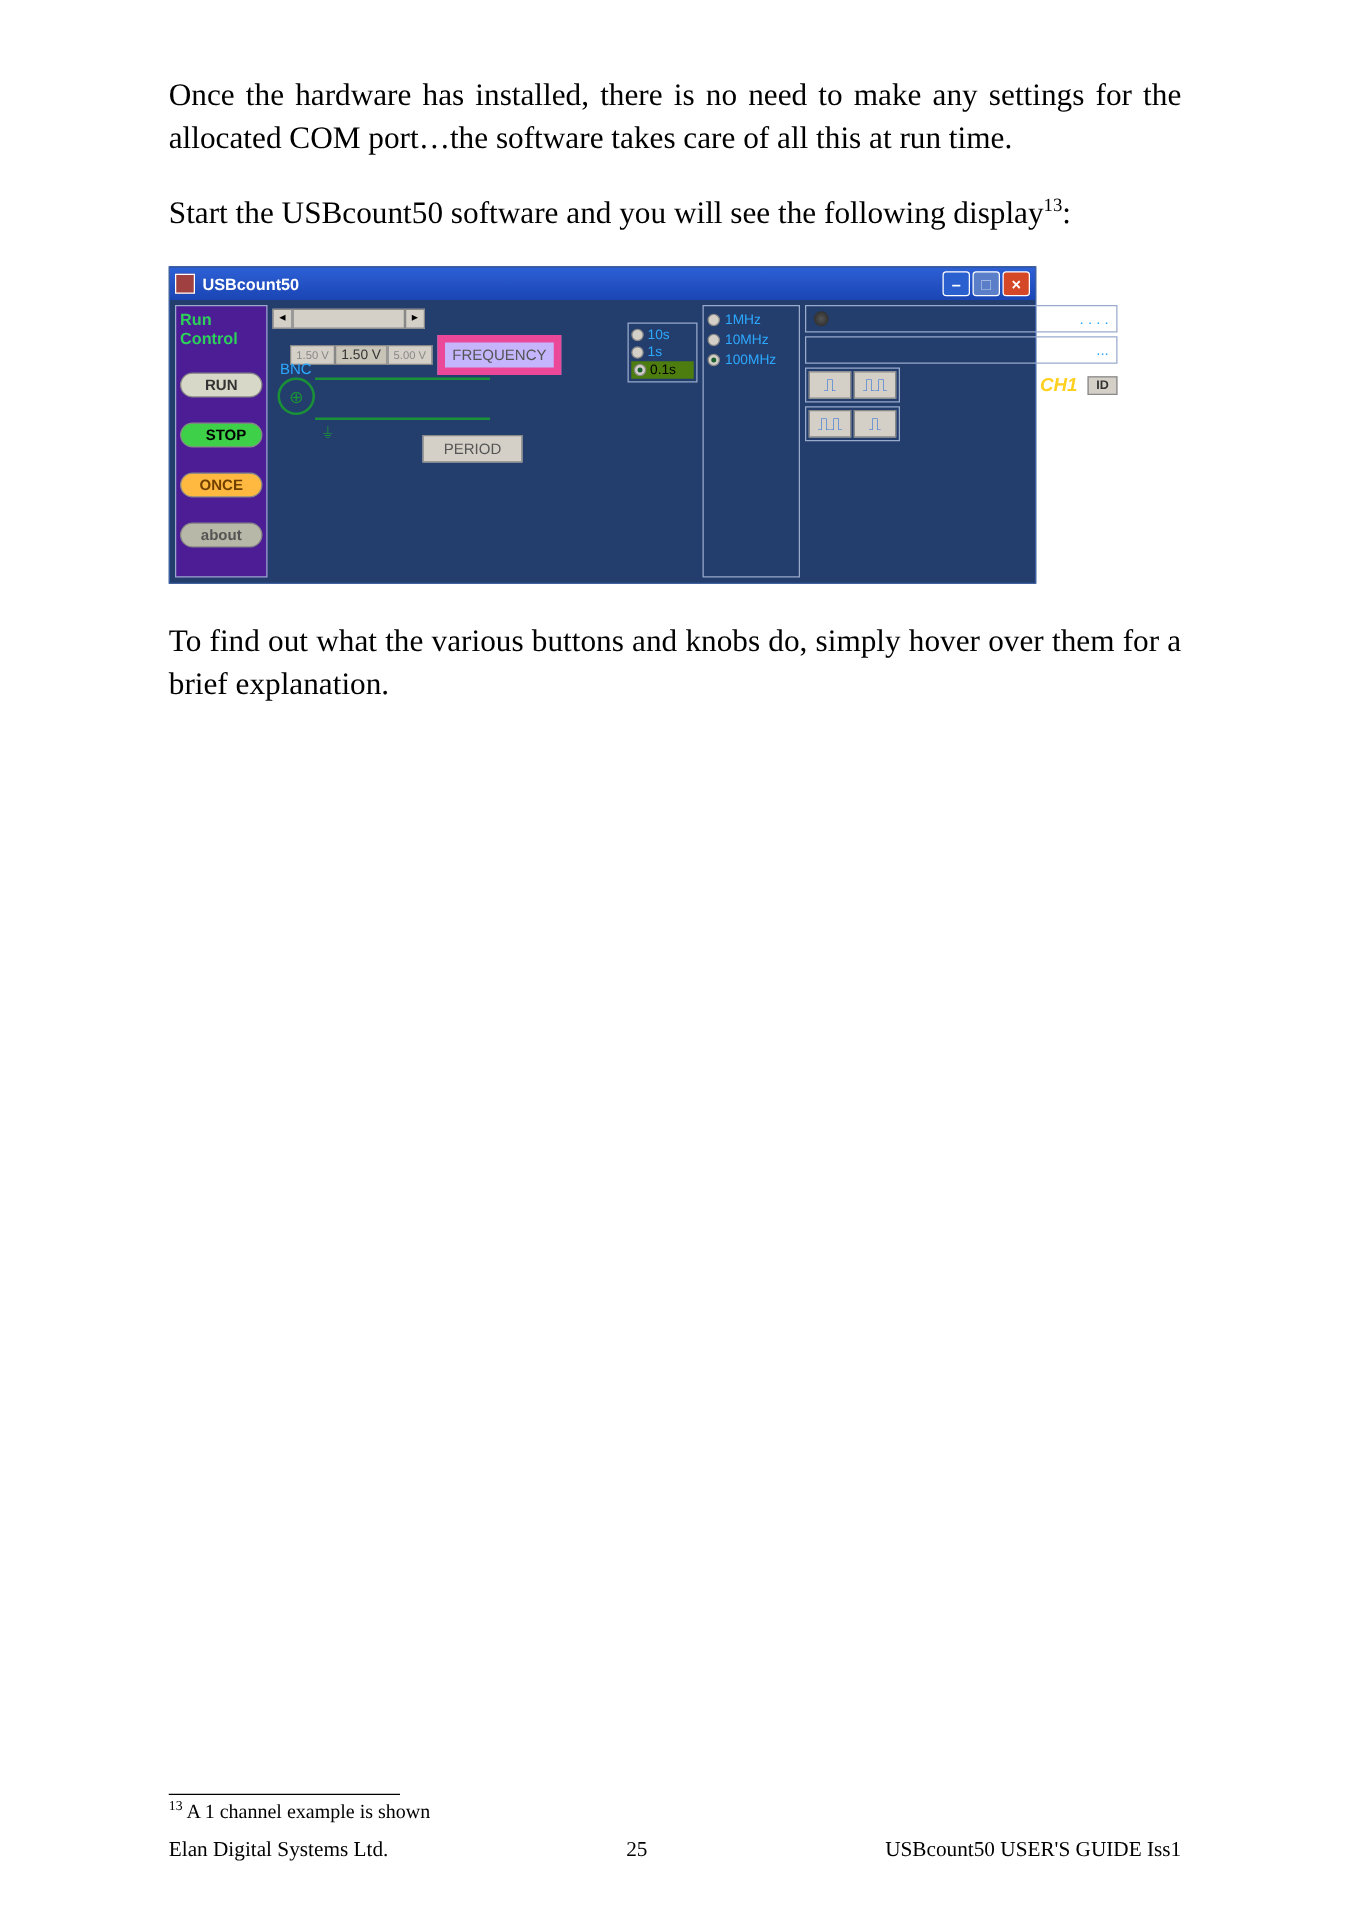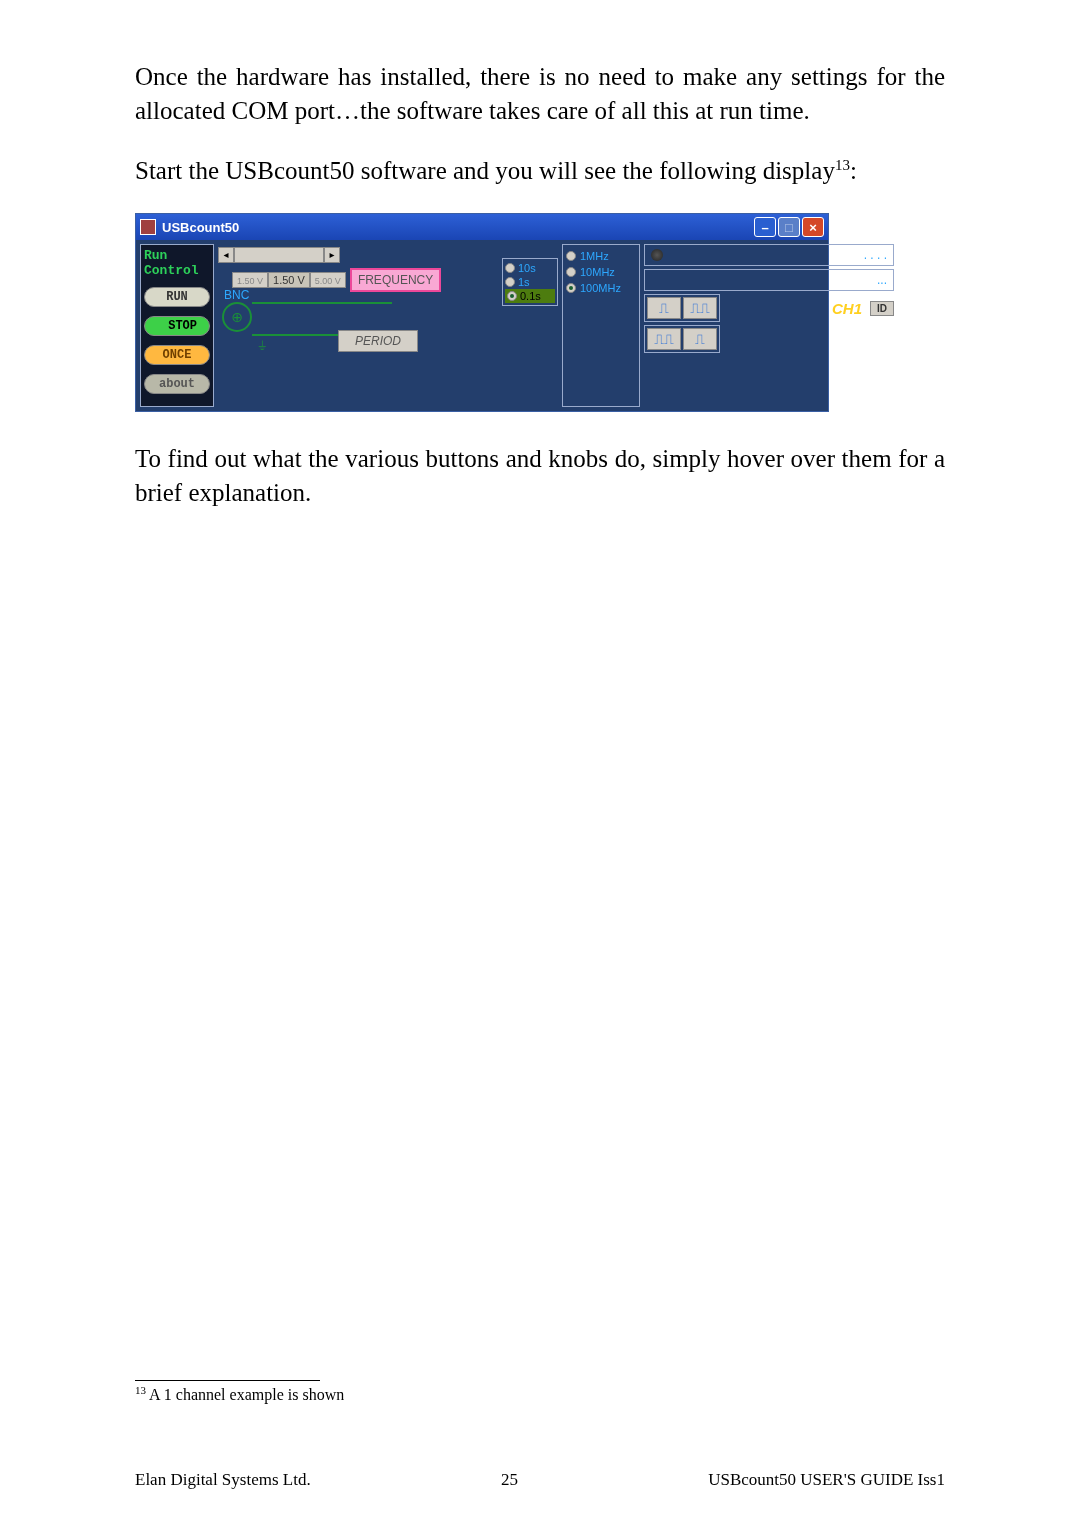--- a/index.html
+++ b/index.html
@@ -83,35 +83,34 @@
       padding: 4px;
       gap: 4px;
       background: #233e6c;
     }
     
     
     .run-control {
       width: 95px;
       border: 1px solid #99aacc;
       padding: 3px;
-      background: #0f172a;
-      font-family: Liberation Mono, monospace;
+      background: #4c1d95;
     }
     .run-control-title {
       color: #2dd05a;
       font-weight: bold;
       font-size: 13px;
       margin-bottom: 3px;
     }
     .pill-btn {
       border-radius: 10px;
       padding: 2px 12px;
       font-size: 12px;
       font-weight: bold;
-      margin: 9px auto;
+      margin: 20px auto;
       text-align: center;
       width: 66px;
       border: 1px solid #888;
     }
     .btn-run { background: #d8d8c8; color:#333; }
     .btn-stop { background: #3dd048; color:#000;text-align:right; }
     .btn-once { background: #ffb840; color:#704000; }
     .btn-about { background: #b8b8a8; color:#555; margin-top:6px;}
     
     
@@ -152,22 +151,22 @@
       background: #d4d0c8;
       border: 1px solid #888;
       padding: 1px 4px;
       font-size: 11px;
       color: #333;
       display: inline-block;
     }
     .voltage-small { font-size: 9px; color:#888; }
     
     .freq-label {
-      background: #f9a8d4;
-      border: 2px solid #ec4899;
+      background: #c4b5fd;
+      border: 6px solid #ec4899;
       padding: 3px 6px;
       font-size: 12px;
       color: #555;
       display: inline-block;
     }
     
     .period-label {
       background: #d4d0c8;
       border: 1px solid #888;
       padding: 3px 16px;
@@ -392,21 +391,21 @@
           <span class="freq-label" style="margin-left:4px;">FREQUENCY</span>
         </div>
 
         <span class="bnc">BNC</span>
         <span class="connector">⊕</span>
 
         <span class="wire-line" style="left:34px; top:58px; width:140px;"></span>
         <span class="wire-line" style="left:34px; top:90px; width:140px;"></span>
         <span style="position:absolute; left:40px; top:95px; color:#1a9038; font-size:12px;">⏚</span>
 
-        <div style="position:absolute; left:120px; top:86px;font-style:italic;">
+        <div style="position:absolute; left:120px; top:104px;">
           <span class="period-label">PERIOD</span>
         </div>
 
         <div class="gate-radios">
           <div>
               <span class="radio-dot"></span>
               <span>10s</span>
             </div>
           <div>
               <span class="radio-dot"></span>

